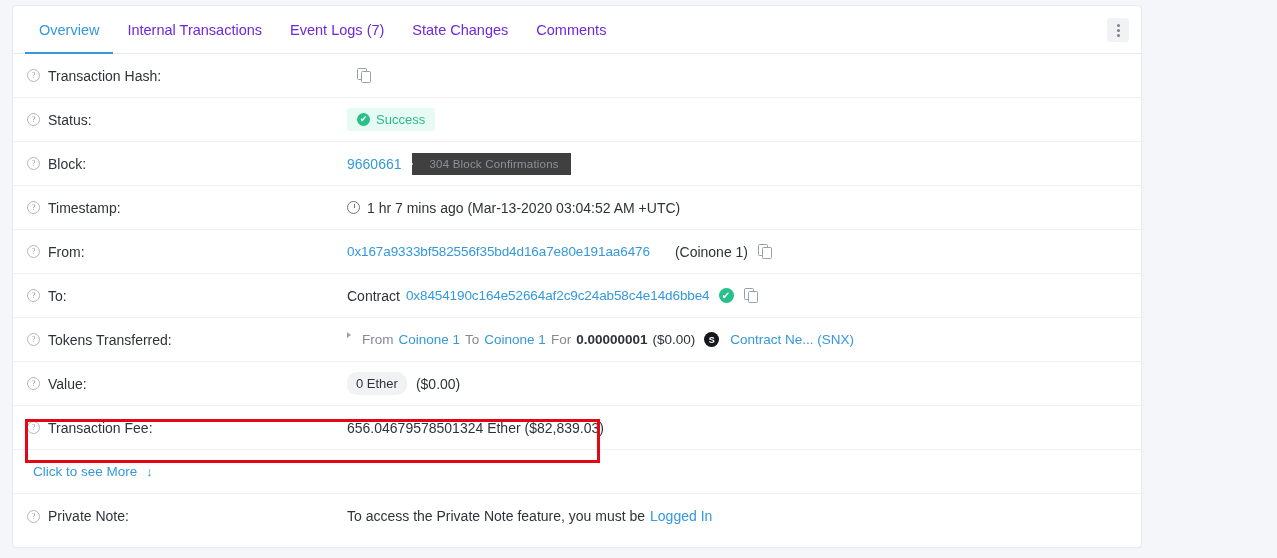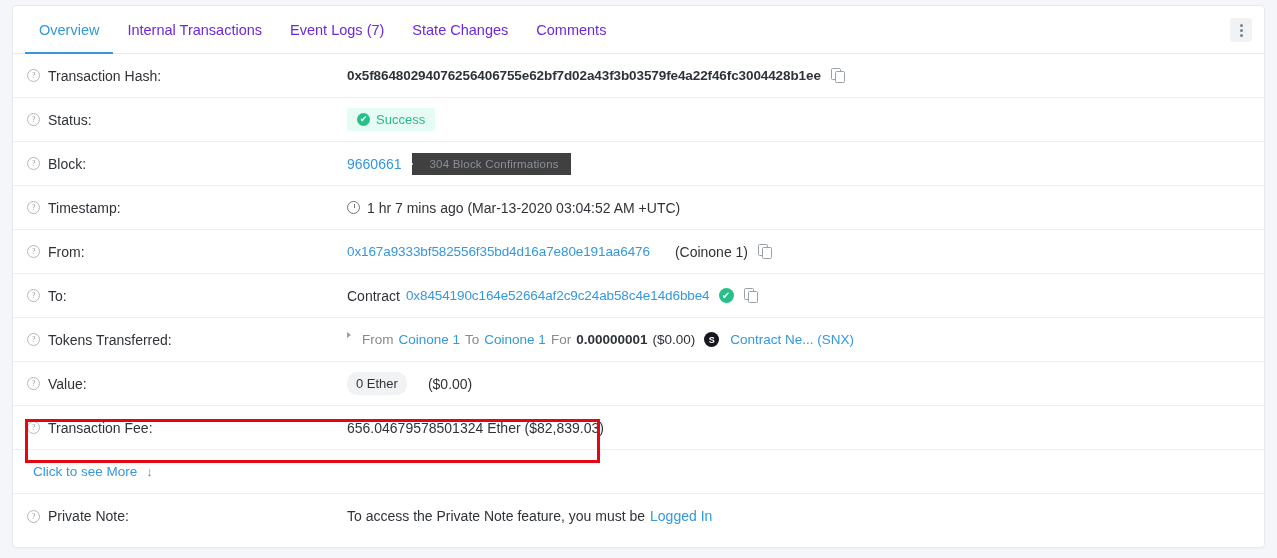--- a/index.html
+++ b/index.html
@@ -6,21 +6,21 @@
   html, body {
     margin: 0; padding: 0;
     width: 1277px; height: 558px;
     background: #f5f6fa;
     font-family: "Liberation Sans", sans-serif;
     -webkit-font-smoothing: antialiased;
   }
   .card {
     position: absolute;
     left: 12px; top: 5px;
-    width: 1253px;
+    width: 1130px;
     height: 543px;
     background: #ffffff;
     border-radius: 4px;
     border: 1px solid #e7eaf3;
     box-shadow: 0 1px 2px rgba(0,0,0,0.03);
     overflow: hidden;
   }
 
   
   .tabbar {
@@ -238,21 +238,21 @@
     justify-content: center;
     margin: 0 6px 0 4px;
     flex: 0 0 15px;
   }
   .ether-chip {
     background: #f1f2f4;
     border-radius: 10px;
     padding: 4px 9px;
     font-size: 13px;
     color: #2f3338;
-    margin-right: 21px;
+    margin-right: 9px;
   }
 
   .tokens-line { display: flex; align-items: flex-start; gap: 5px; font-size: 13.5px; }
 
   .see-more-row {
     display: flex;
     align-items: center;
     height: 44px;
     padding-left: 20px;
     border-bottom: 1px solid #eef0f5;
@@ -305,21 +305,20 @@
       <i></i>
     </div>
   </div>
 
   <div class="row">
     <div class="label">
       <span class="q">?</span>
       <span>Transaction Hash:</span>
     </div>
     <div class="value">
-      <span class="mono-hash">0x5f86480294076256406755e62bf7d02a43f3b03579fe4a22f46fc3004428b1ee</span>
       <span class="copy-icon"></span>
     </div>
   </div>
 
   <div class="row">
     <div class="label">
       <span class="q">?</span>
       <span>Status:</span>
     </div>
     <div class="value">

